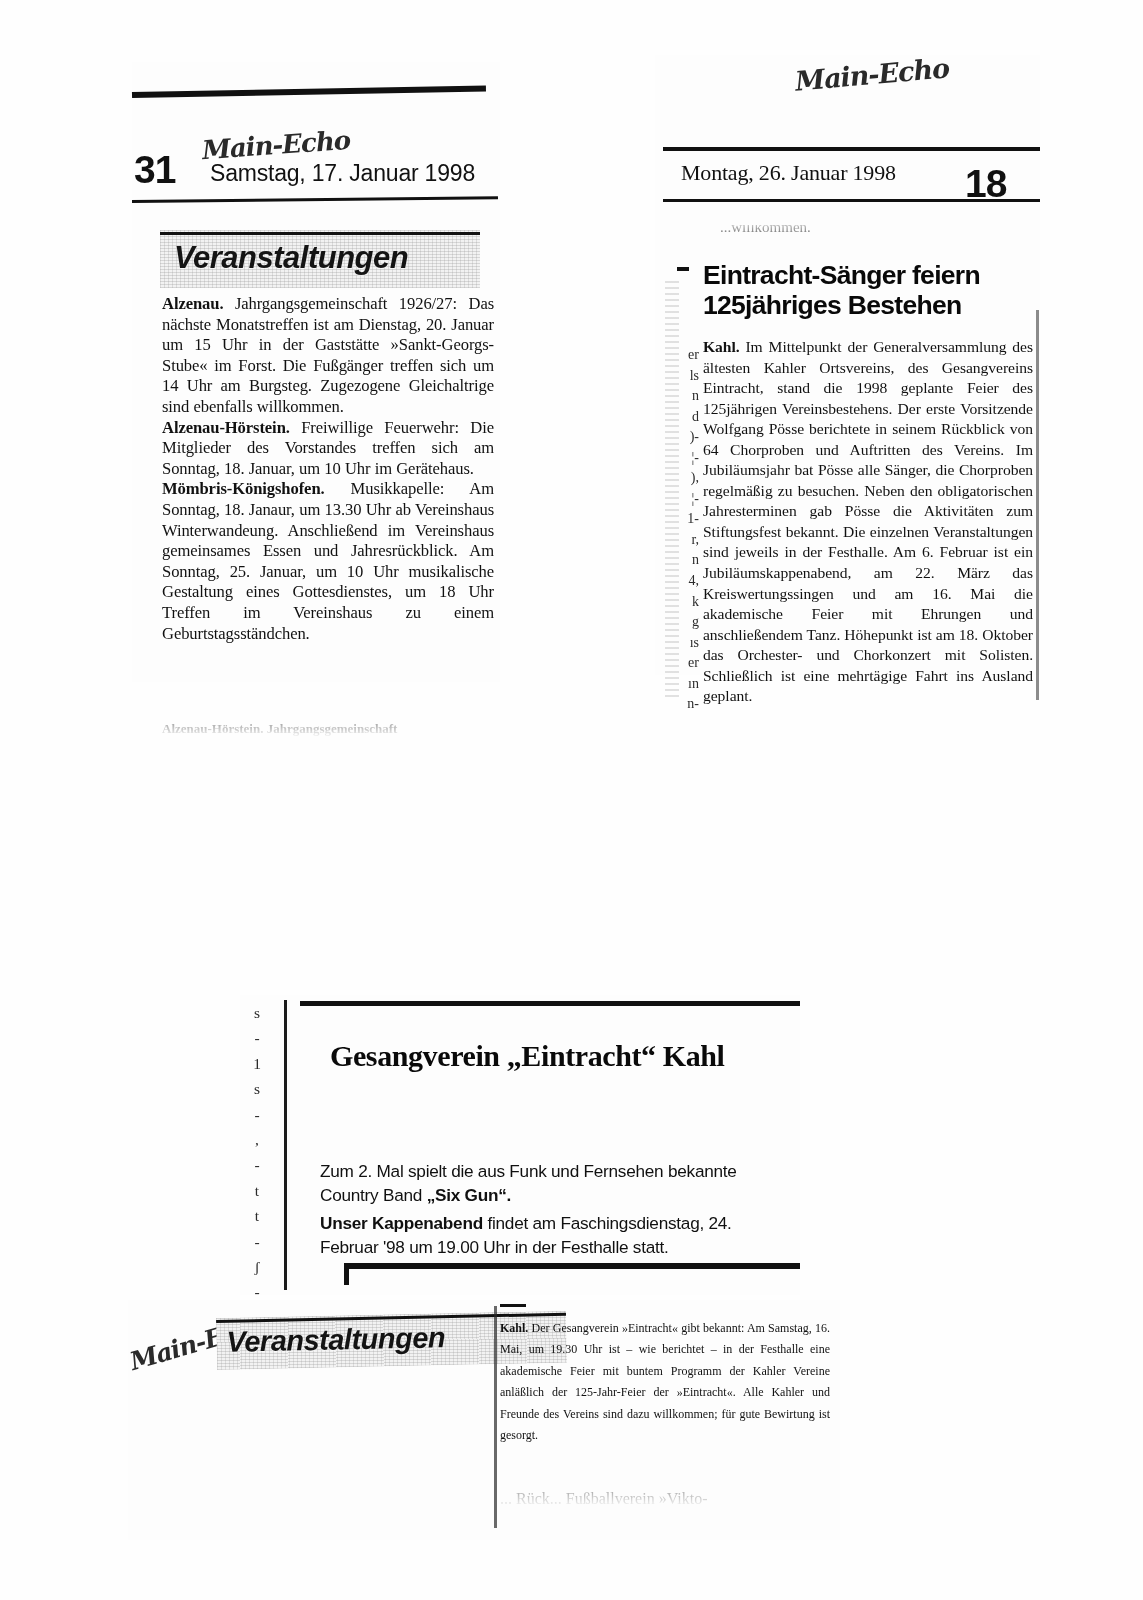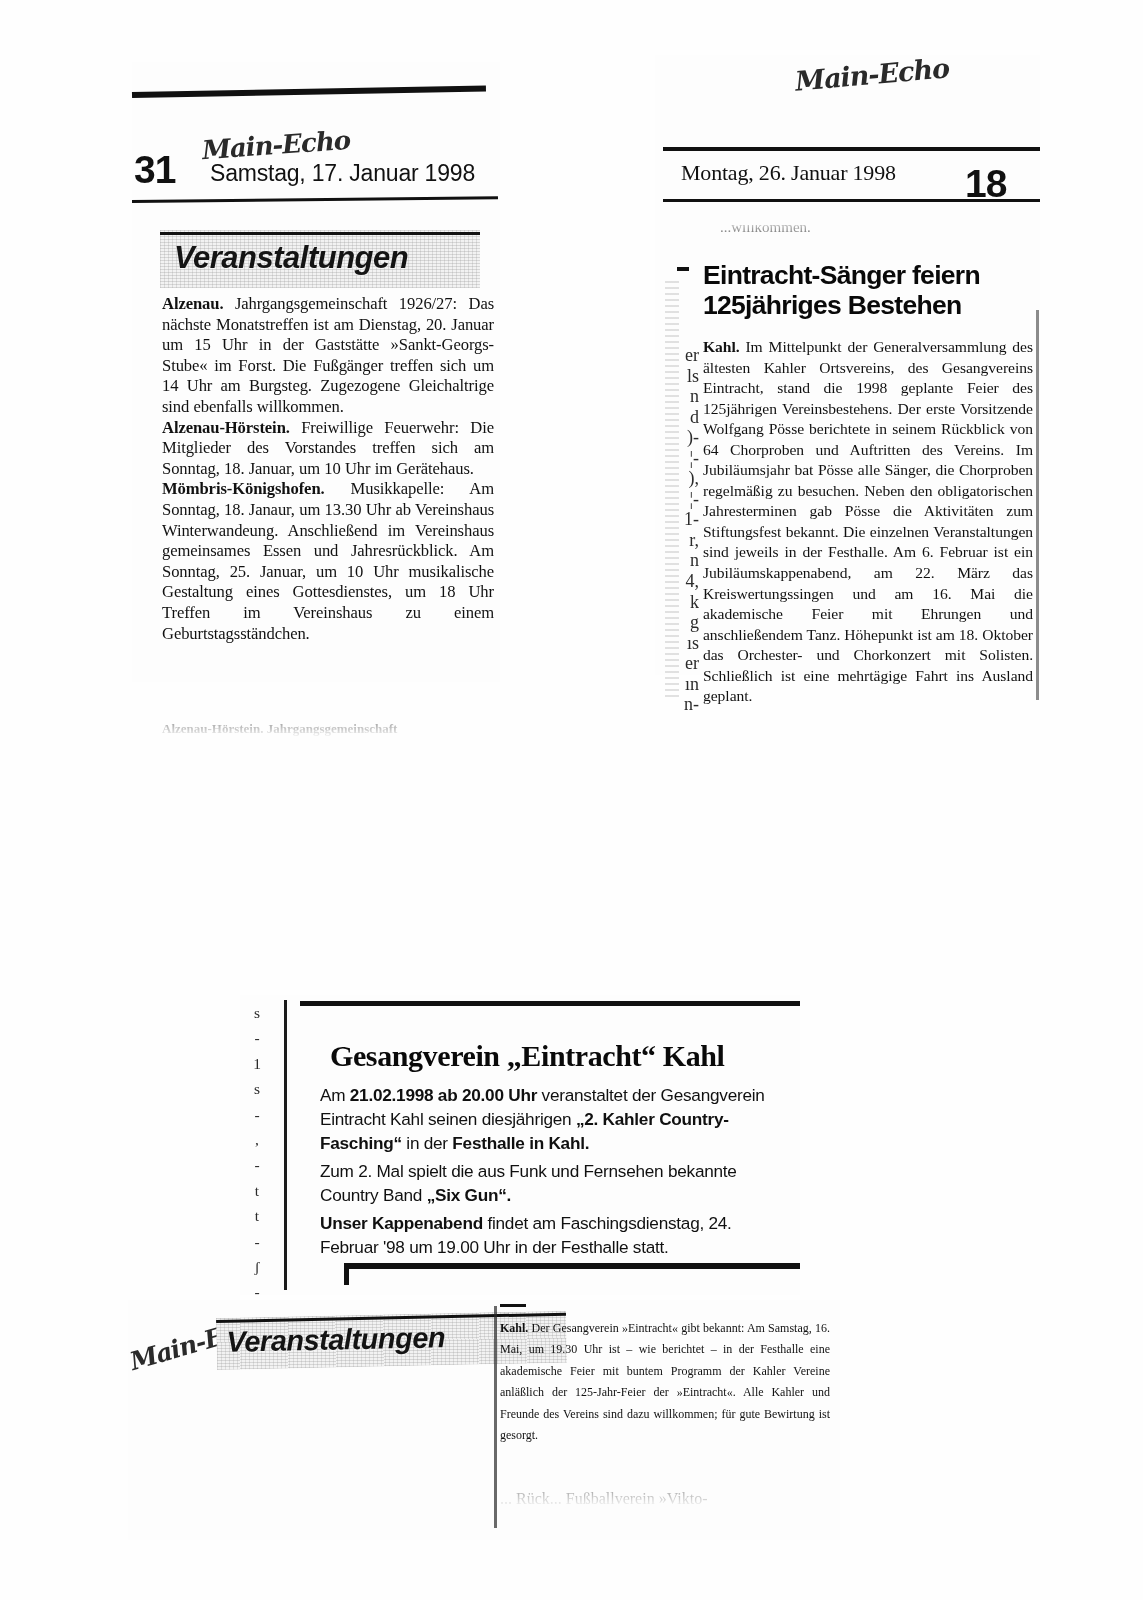--- a/index.html
+++ b/index.html
@@ -73,21 +73,21 @@
   #r-strip .inner{-webkit-mask-image:linear-gradient(to bottom, rgba(0,0,0,0) 0%, rgba(0,0,0,.5) 60%, rgba(0,0,0,.75) 100%);
                   mask-image:linear-gradient(to bottom, rgba(0,0,0,0) 0%, rgba(0,0,0,.5) 60%, rgba(0,0,0,.75) 100%);
                   display:block;margin-top:-6px;filter:blur(.4px);color:#444;}
 
   #r-headline{left:48px;top:205px;width:330px;
     font-family:"Liberation Sans",sans-serif;font-weight:bold;font-size:26.5px;line-height:30px;
     letter-spacing:-.7px;color:#090909;}
   #r-colrule{left:22px;top:212px;width:12px;height:4px;}
   #r-sidebar-strip{left:10px;top:222px;width:14px;height:420px;
     background:repeating-linear-gradient(0deg, rgba(190,190,190,.45) 0 2px, rgba(255,255,255,0) 2px 6px);}
-  #r-frag{left:2px;top:290px;width:42px;text-align:right;font-size:18px;line-height:20.55px;color:#2b2b2b;}
+  #r-frag{left:2px;top:290px;width:42px;text-align:right;font-size:14px;line-height:20.55px;color:#2b2b2b;}
   #r-body{left:48px;top:282px;width:330px;font-size:15.6px;line-height:20.55px;letter-spacing:-.05px;}
   #r-body p{margin:0;}
   #r-edge{left:381px;top:255px;width:3px;height:390px;background:#2e2e2e;opacity:.55;}
 
   
   #clip-ad{left:240px;top:995px;width:560px;height:300px;}
   #ad-frag{left:0px;top:5px;width:34px;text-align:center;font-size:15.5px;line-height:25.4px;color:#2b2b2b;}
   #ad-vline{left:44px;top:5px;width:3px;height:290px;background:#1b1b1b;}
   #ad-box{left:52px;top:6px;width:508px;height:286px;}
   #ad-toprule{left:8px;top:0px;width:500px;height:5px;}
@@ -225,23 +225,20 @@
 
     <div class="abs" id="ad-vline"></div>
 
     <div class="abs" id="ad-box">
       <div class="abs rule" id="ad-toprule"></div>
       <div class="abs rule" id="ad-bottomrule"></div>
       <div class="abs rule" id="ad-bottom-left"></div>
 
       <div class="abs" id="ad-title">Gesangverein „Eintracht“ Kahl</div>
 
-      <div class="ad-para" id="ad-p1">
-        <span>Am </span><span class="bold">21.02.1998 ab 20.00 Uhr</span><span> veranstaltet der Gesangverein Eintracht Kahl seinen diesjährigen </span><span class="bold">„2. Kahler Country-Fasching“</span><span> in der </span><span class="bold">Festhalle in Kahl.</span>
-      </div>
 
       <div class="ad-para" id="ad-p2">
         <span>Zum 2. Mal spielt die aus Funk und Fernsehen bekannte Country Band </span><span class="bold">„Six Gun“.</span>
       </div>
 
       <div class="ad-para" id="ad-p3">
         <span class="bold">Unser Kappenabend</span><span> findet am Faschingsdienstag, 24. Februar '98 um 19.00 Uhr in der Festhalle statt.</span>
       </div>
     </div>
   </div>

